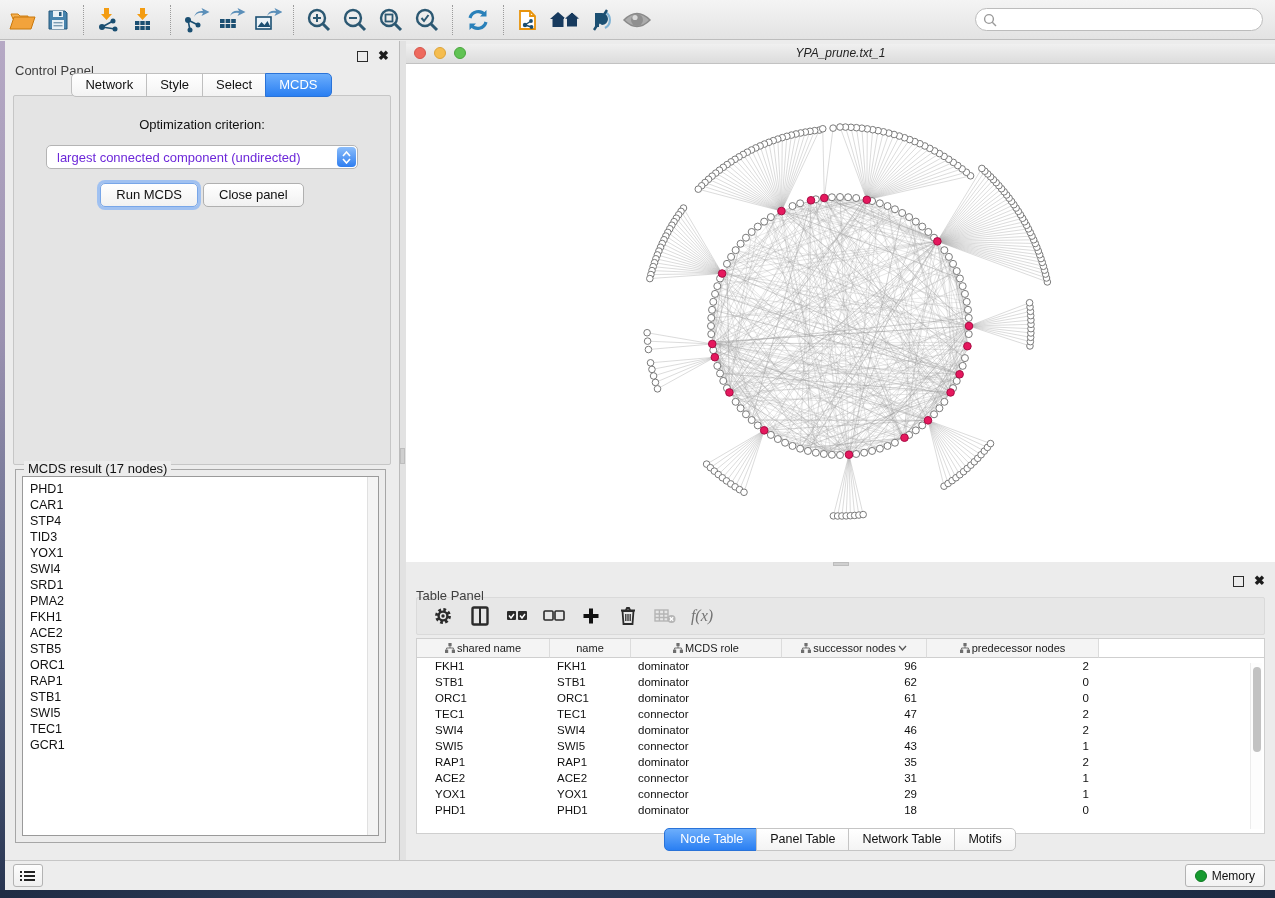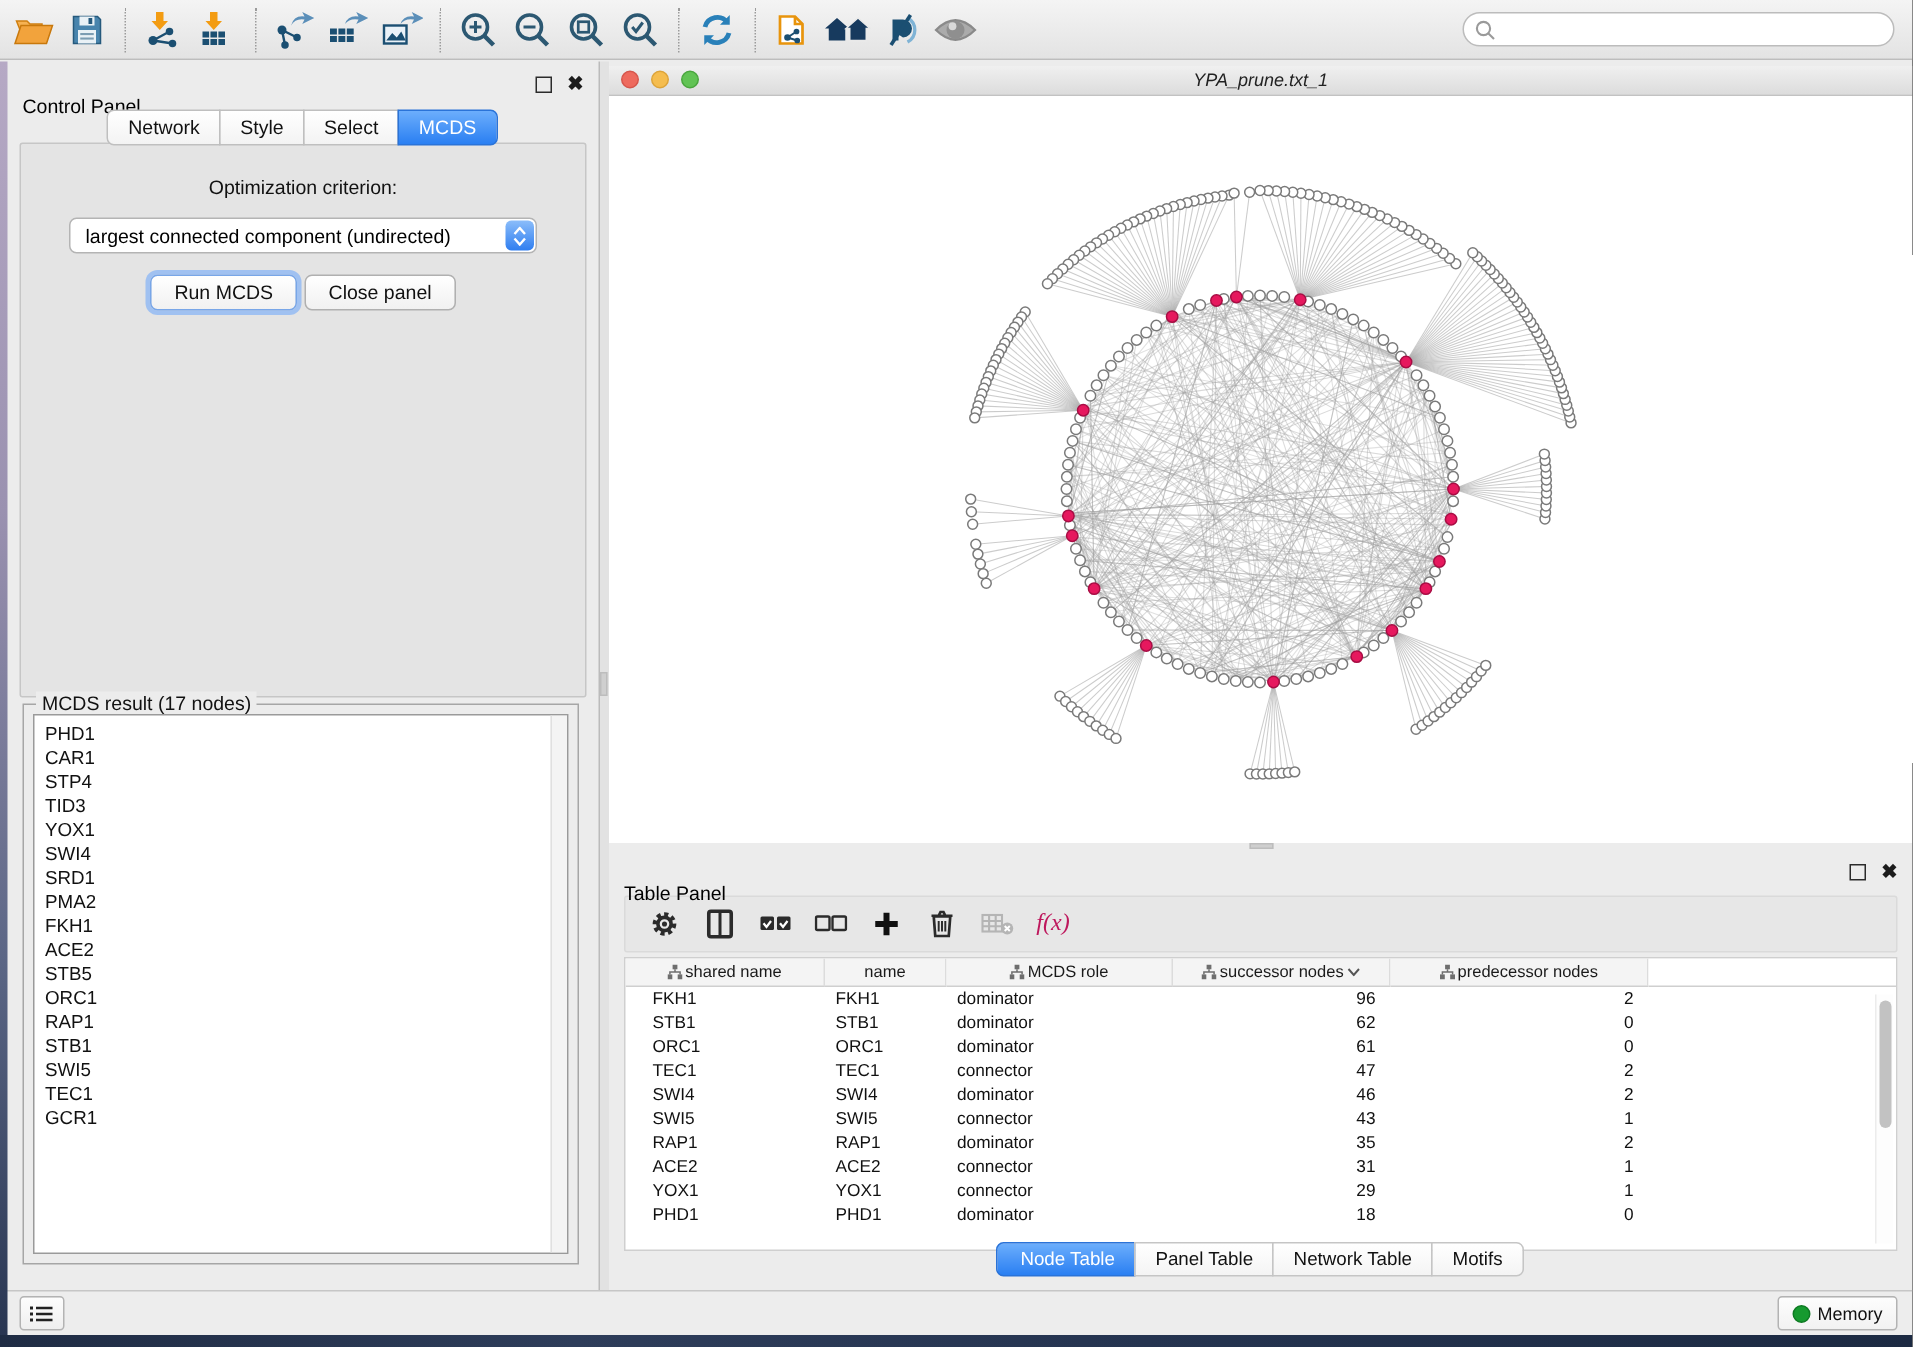--- a/index.html
+++ b/index.html
@@ -15,35 +15,35 @@
     background:linear-gradient(#f4f4f4,#e3e3e3);border-bottom:1px solid #bdbdbd;
     display:flex;align-items:center;padding-left:4px;box-sizing:border-box;}
   .tbtn{width:32px;height:32px;display:flex;align-items:center;justify-content:center;margin:0 2px;border-radius:4px;}
   .tsep{height:30px;border-left:1px dotted #9b9b9b;margin:0 7px;}
   .search{margin-left:auto;margin-right:12px;width:288px;height:23px;background:#fff;
     border:1px solid #bcbcbc;border-radius:12px;display:flex;align-items:center;padding-left:7px;box-sizing:border-box;}
   .search input{border:none;outline:none;flex:1;font:12px "Liberation Sans",sans-serif;background:transparent;margin-left:4px;}
   
   .cpanel{position:absolute;left:5px;top:41px;width:395px;bottom:38px;background:#ececec;border-right:1px solid #bbb;box-sizing:border-box;}
   .phead{height:26px;display:flex;align-items:center;padding:2px 10px 0 10px;}
-  .ptitle{font-size:13px;color:#000000;margin-top:28px;}
+  .ptitle{font-size:13px;color:#404040;margin-top:28px;}
   .pctl{margin-left:auto;display:flex;align-items:center;gap:10px;}
   .float-ic{width:9px;height:9px;border:1.6px solid #2b2b2b;display:inline-block;}
   .close-ic{font-size:13px;font-weight:bold;color:#1c1c1c;line-height:10px;}
   .cp-tabs{position:absolute;left:0;right:0;top:32px;display:flex;justify-content:center;z-index:2;}
   .cp-tab{font-size:13px;padding:3px 13px 4px;background:linear-gradient(#fff,#f3f3f3);
     border:1px solid #bfbfbf;margin-left:-1px;color:#111;}
   .cp-tab:first-child{border-radius:5px 0 0 5px;}
   .cp-tab:last-child{border-radius:0 5px 5px 0;}
   .cp-tab.active{background:linear-gradient(#6caefc,#2a7ff2);color:#fff;border-color:#2a73d8;}
   .cp-box{position:absolute;left:8px;right:8px;top:54px;height:368px;background:#e4e4e4;
     border:1px solid #c6c6c6;border-radius:2px;}
   .opt-label{text-align:center;margin-top:21px;font-size:13px;color:#111;}
   .sel{position:relative;margin:13px auto 0;width:312px;height:24px;background:#fff;border:1px solid #b4b4b4;
-    border-radius:5px;display:flex;align-items:center;box-sizing:border-box;padding-left:10px;font-size:13px;color:#000000;}
+    border-radius:5px;display:flex;align-items:center;box-sizing:border-box;padding-left:10px;font-size:13px;color:#6d28d9;}
   .sel-step{position:absolute;right:1px;top:1px;width:19px;height:20px;border-radius:4px;
     background:linear-gradient(#8bbdfa,#2f7ef0);display:flex;flex-direction:column;align-items:center;justify-content:center;gap:1px;}
   .btn-row{display:flex;justify-content:center;gap:5px;margin-top:14px;}
   .mbtn{font:13px "Liberation Sans",sans-serif;padding:3px 15px 4px;background:linear-gradient(#fff,#f1f1f1);
     border:1px solid #b0b0b0;border-radius:5px;color:#111;}
   .mbtn.focus{box-shadow:0 0 0 3px rgba(115,170,250,.6);border-color:#78a6e8;}
   .group{position:absolute;left:10px;right:13px;top:428px;height:372px;border:1px solid #a6a6a6;}
   .legend{position:absolute;top:-9px;left:8px;background:#ececec;padding:0 4px;font-size:13px;color:#111;}
   .glist{position:absolute;inset:6px;background:#fff;border:1px solid #9a9a9a;overflow:hidden;}
   .glist-inner{padding:4px 0 0 7px;font-size:12.5px;line-height:16px;color:#111;}
@@ -59,21 +59,21 @@
   .light{width:12px;height:12px;border-radius:50%;}
   .net-title{text-align:center;font-size:12px;color:#222;line-height:19px;}
   .net-canvas{position:absolute;left:0;right:0;top:23px;height:498px;background:#fff;}
   .hsplit{position:absolute;left:0;right:0;top:521px;height:4px;background:#ececec;}
   .hsplit .grip{position:absolute;left:50%;top:0;width:16px;height:4px;margin-left:-8px;background:#cfcfcf;border:1px solid #bdbdbd;box-sizing:border-box;}
   
   .tpanel{position:absolute;left:0;right:0;top:525px;bottom:0;background:#ececec;}
   .tp-toolbar{margin:3px 10px 0;height:38px;background:#e7e7e7;border:1px solid #dadada;border-radius:2px;
     display:flex;align-items:center;gap:9px;padding-left:12px;box-sizing:border-box;}
   .ttbtn{width:28px;height:28px;display:flex;align-items:center;justify-content:center;}
-  .fx{font:italic 16px "Liberation Serif",serif;color:#be185d;}
+  .fx{font:italic 16px "Liberation Serif",serif;color:#737373;}
   .ntable{position:absolute;left:10px;right:10px;top:72px;height:194px;background:#fff;border:1px solid #cfcfcf;overflow:hidden;}
   .thead{display:flex;height:19px;}
   .th{display:flex;align-items:center;justify-content:center;gap:2px;background:#f4f4f4;
     border-right:1px solid #dcdcdc;border-bottom:1px solid #cfcfcf;font-size:11px;color:#1a1a1a;box-sizing:border-box;}
   .th-fill{flex:1;background:#fff;border-bottom:1px solid #cfcfcf;}
   .tr{display:flex;height:16px;}
   .td{font-size:11.5px;color:#111;line-height:16px;box-sizing:border-box;white-space:nowrap;overflow:hidden;}
   .t-sb{position:absolute;right:2px;top:24px;bottom:4px;width:11px;background:#fdfdfd;border-left:1px solid #ececec;}
   .t-thumb{position:absolute;left:1.5px;top:4px;width:8px;height:85px;background:#c2c2c2;border-radius:4px;}
   .ttabs{position:absolute;left:0;right:0;bottom:9px;display:flex;justify-content:center;}

